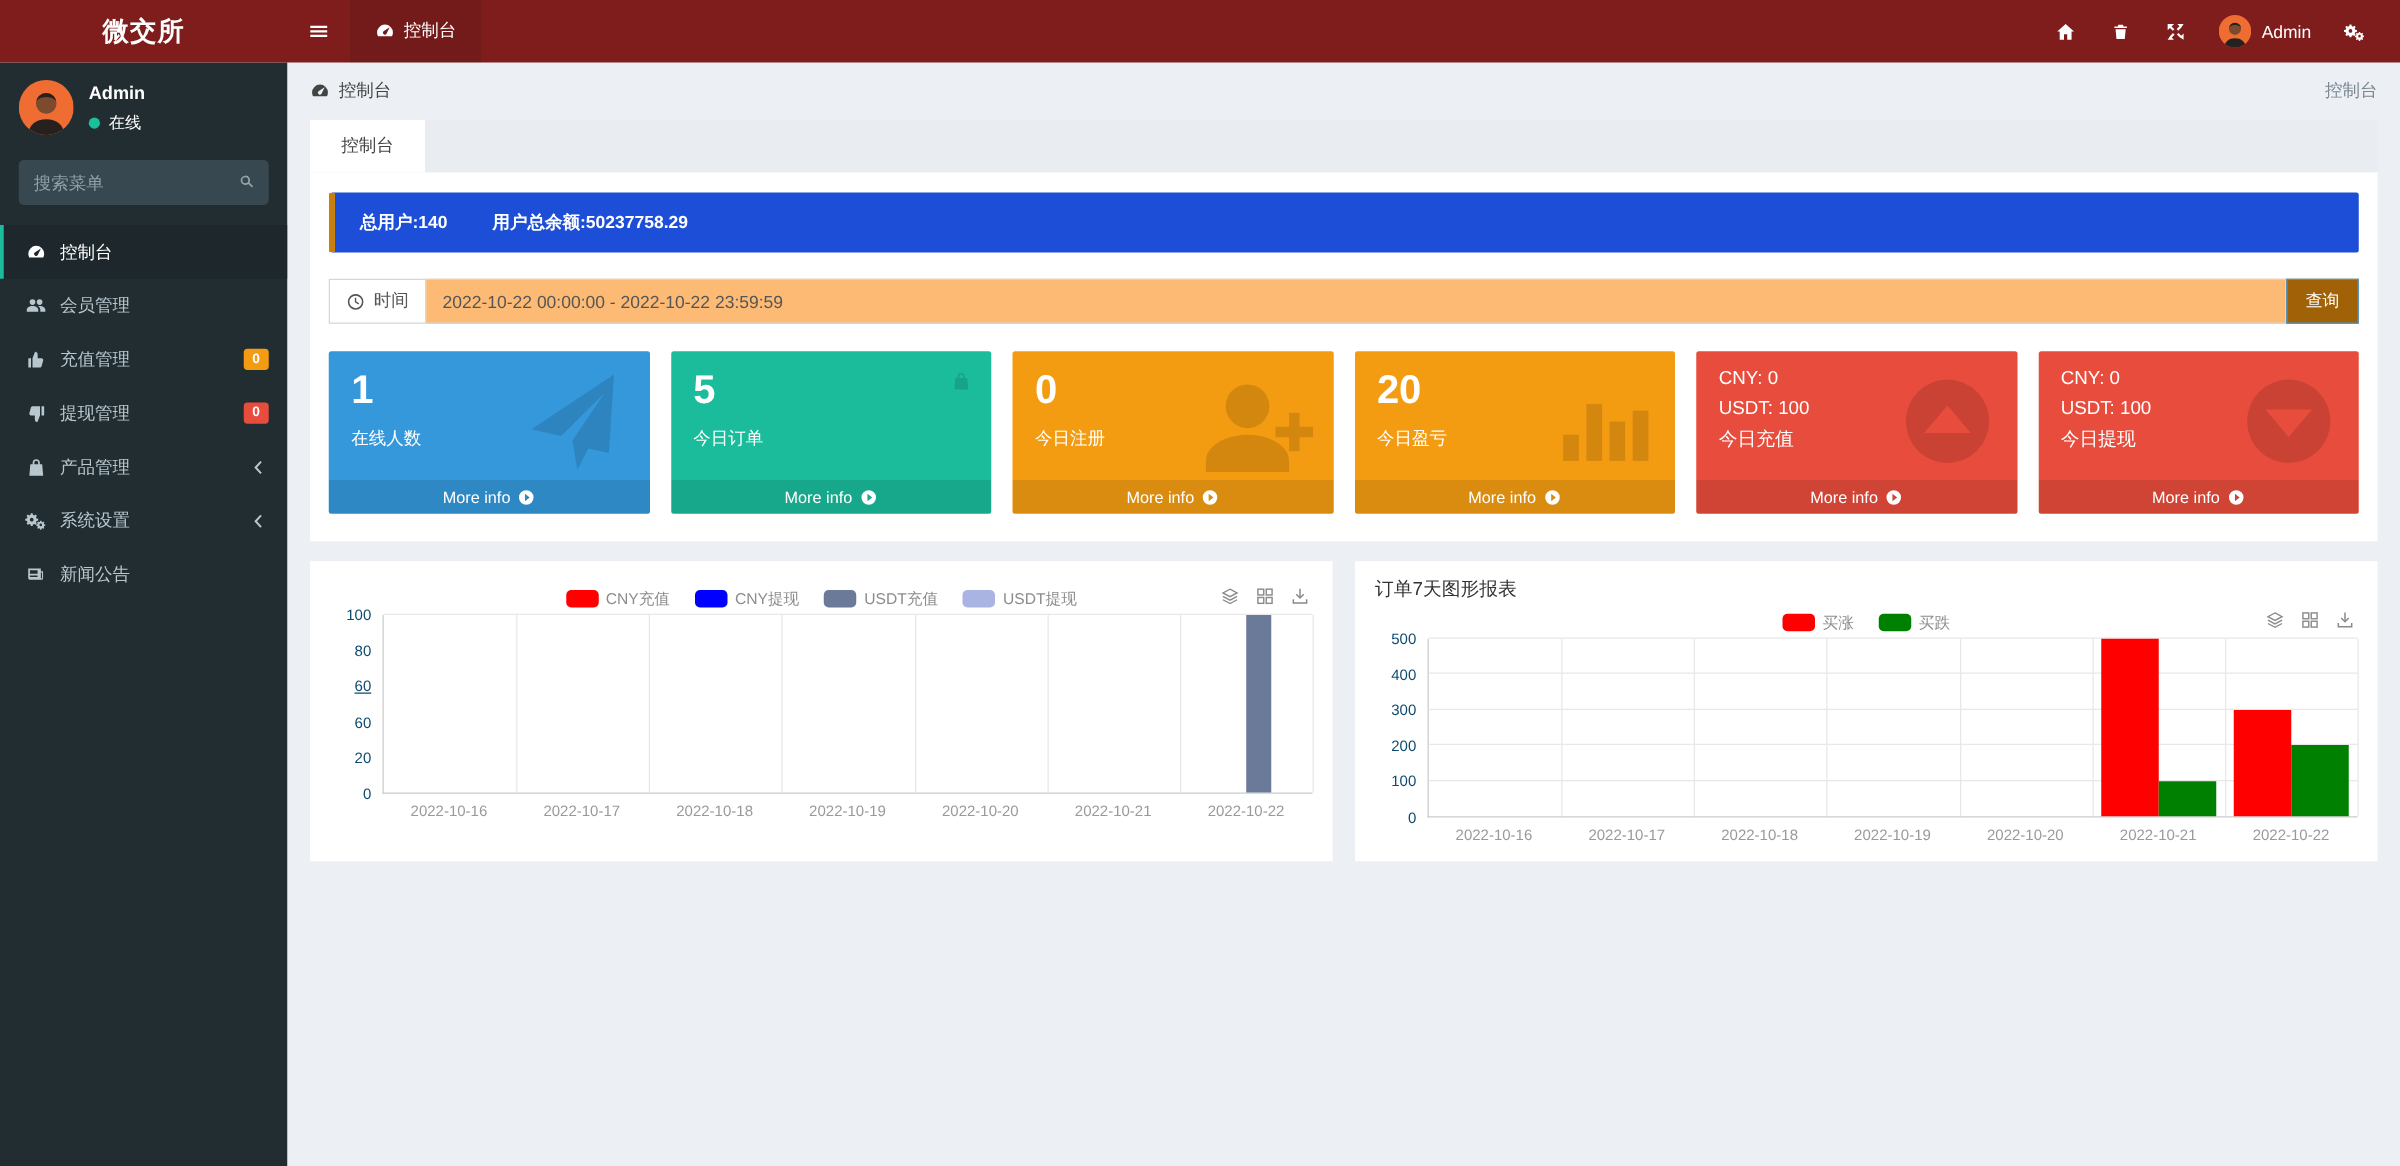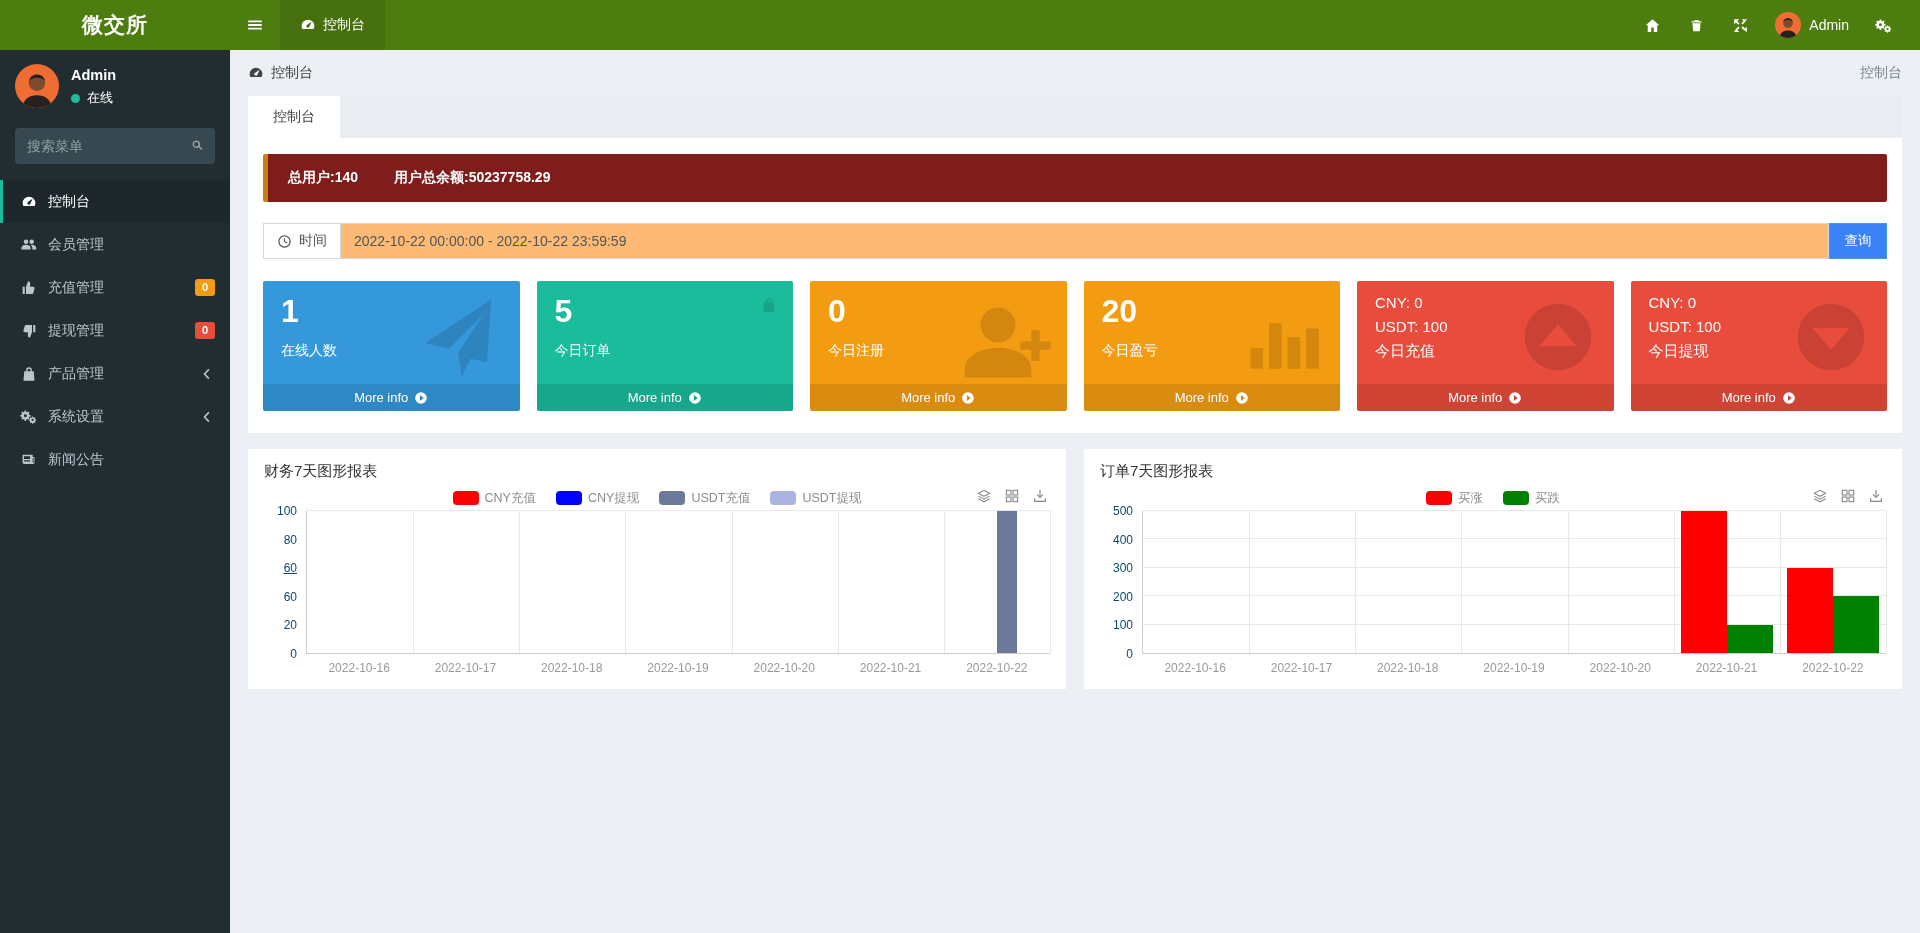--- a/index.html
+++ b/index.html
@@ -1,20 +1,20 @@
 <!DOCTYPE html>
 <html><head>
 <meta charset="utf-8">
 <style>
   * { margin:0; padding:0; box-sizing:border-box; }
   html,body { width:1920px; height:933px; overflow:hidden; }
   body { font-family:"Liberation Sans","DejaVu Sans",sans-serif; background:#ecf0f5; position:relative; }
 
   
-  .topbar { position:absolute; top:0; left:0; right:0; height:50px; background:#4d7c0f; display:flex; align-items:stretch; z-index:10; }
+  .topbar { position:absolute; top:0; left:0; right:0; height:50px; background:#7f1d1d; display:flex; align-items:stretch; z-index:10; }
   .logo { width:230px; display:flex; align-items:center; justify-content:center; color:#fff; font-size:21px; font-weight:bold; letter-spacing:1px; }
   .hamburger { width:50px; display:flex; align-items:center; justify-content:center; color:#fff; cursor:pointer; }
   .nav-tab { display:flex; align-items:center; gap:7px; padding:0 20px; background:rgba(0,0,0,0.09); color:#fff; font-size:14px; cursor:pointer; }
   .topbar-spacer { flex:1; }
   .topbar-right { display:flex; align-items:center; padding-right:14px; }
   .top-icon { color:#fff; padding:0 14px; height:50px; display:flex; align-items:center; cursor:pointer; }
   .top-user { display:flex; align-items:center; gap:8px; padding:0 12px; color:#fff; font-size:14px; cursor:pointer; }
   .avatar-sm { width:26px; height:26px; border-radius:50%; overflow:hidden; flex:0 0 auto; }
   .icn svg { display:block; }
 
@@ -40,26 +40,26 @@
   .content { position:absolute; left:230px; top:50px; right:0; bottom:0; background:#ecf0f5; }
   .content-header { display:flex; justify-content:space-between; align-items:center; padding:14px 18px 12px; font-size:14px; color:#444; }
   .crumb-left { display:flex; align-items:center; gap:7px; }
   .crumb-right { color:#7a8793; }
 
   .tab-card { margin:2px 18px 0; }
   .tab-strip { background:#e9edf2; display:flex; }
   .tab { background:#fff; padding:12px 25px; font-size:14px; color:#444; cursor:pointer; }
   .card-body { background:#fff; padding:16px 15px 22px; }
 
-  .alert-bar { background:#7f1d1d; border-left:5px solid #c87f0e; border-radius:2px; height:48px; display:flex; align-items:center; gap:36px; padding:0 20px; color:#fff; font-size:14px; font-weight:bold; }
+  .alert-bar { background:#1d4ed8; border-left:5px solid #c87f0e; border-radius:2px; height:48px; display:flex; align-items:center; gap:36px; padding:0 20px; color:#fff; font-size:14px; font-weight:bold; }
 
   .filter-row { margin-top:21px; display:flex; height:36px; }
   .filter-addon { display:flex; align-items:center; gap:7px; padding:0 13px; border:1px solid #d2d6de; background:#fff; color:#555; font-size:14px; }
   .filter-input { flex:1; border:1px solid #d2d6de; border-left:0; font-size:14px; color:#555; padding:0 13px; outline:none; font-family:inherit; background:#fdba74; }
-  .filter-btn { width:58px; background:#3b82f6; border:1px solid #3c99db; color:#fff; font-size:13.5px; cursor:pointer; font-family:Liberation Sans, sans-serif; }
+  .filter-btn { width:58px; background:#a16207; border:1px solid #3c99db; color:#fff; font-size:13.5px; cursor:pointer; font-family:Liberation Sans, sans-serif; }
 
   .info-row { margin-top:22px; display:flex; gap:17px; }
   .info-box { flex:1; height:130px; position:relative; color:#fff; border-radius:2px; overflow:hidden; cursor:default; }
   .ib-number { font-size:32px; font-weight:bold; margin:13px 0 0 18px; line-height:1.1; }
   .ib-label { font-size:14px; margin:13px 0 0 18px; }
   .ib-line { font-size:15px; margin:7px 0 0 18px; }
   .ib-line:first-child { margin-top:13px; }
   .ib-icon { position:absolute; right:16px; top:16px; color:rgba(0,0,0,0.13); }
   .ib-footer { position:absolute; left:0; right:0; bottom:0; height:27px; background:rgba(0,0,0,0.1); display:flex; align-items:center; justify-content:center; gap:6px; font-size:13px; cursor:pointer; }
 
@@ -389,21 +389,20 @@
                 </svg>
               </span>
             </div>
           </div>
         </div>
     </div>
   </div>
 
   <div class="charts-row" id="charts-row">
       <div class="chart-box">
-        <div class="chart-title">财务7天图形报表</div>
         <div class="legend-row">
           <span class="legend-item">
             <span class="legend-swatch" style="background: rgb(255, 0, 0);"></span>
             <span>CNY充值</span>
           </span>
           <span class="legend-item">
             <span class="legend-swatch" style="background: rgb(0, 0, 255);"></span>
             <span>CNY提现</span>
           </span>
           <span class="legend-item">

